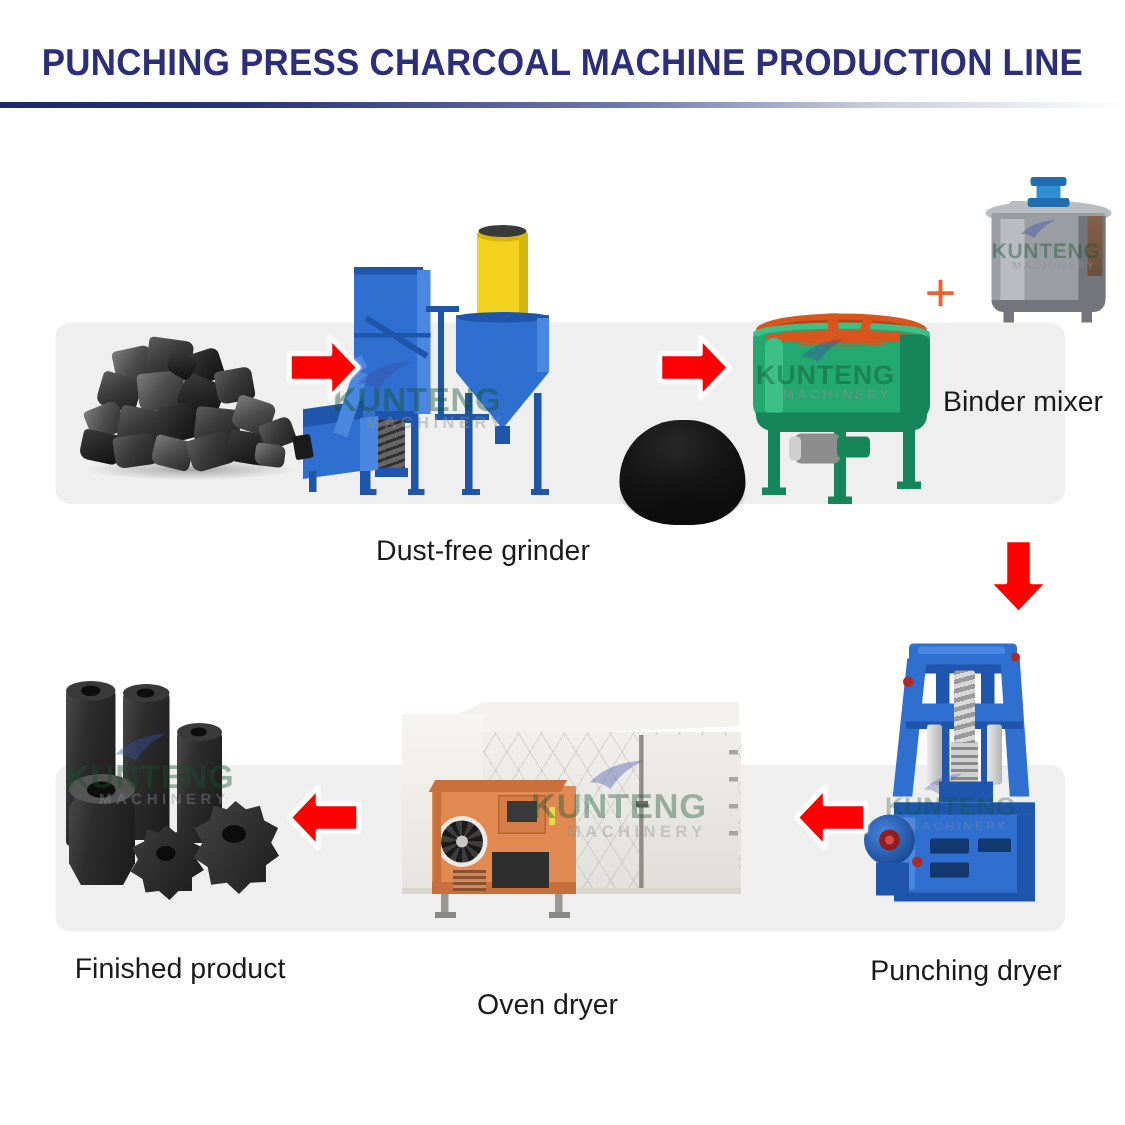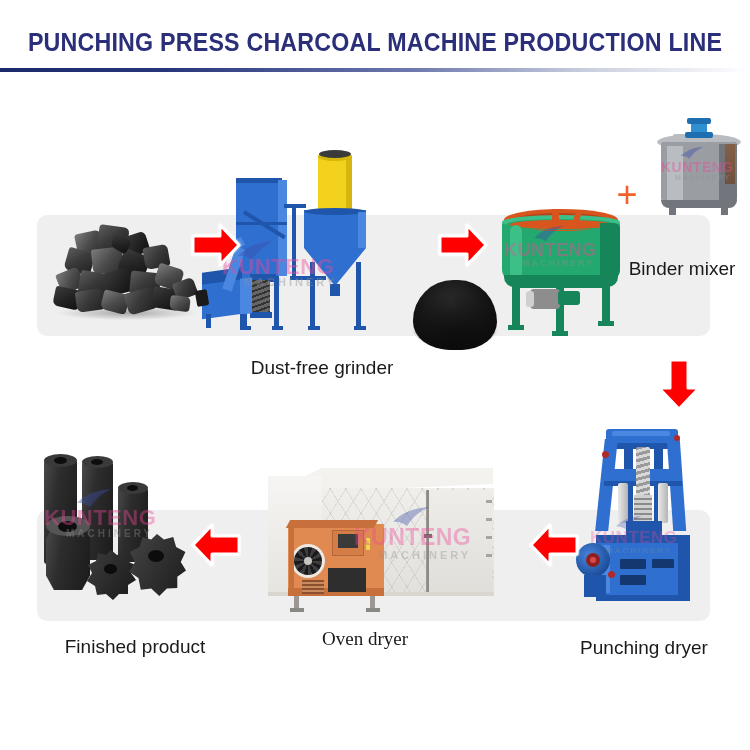--- a/index.html
+++ b/index.html
@@ -158,21 +158,21 @@
   
   .watermark {
     position: absolute;
     opacity: 0.42;
     pointer-events: none;
     user-select: none;
   }
   .wm-name {
     font-family: "Liberation Sans", sans-serif;
     font-weight: bold;
-    color: #ec4899;
+    color: #14532d;
     letter-spacing: 0.5px;
     line-height: 1;
   }
   .wm-sub {
     font-family: "Liberation Sans", sans-serif;
     font-weight: bold;
     color: #8d8f93;
     letter-spacing: 3px;
     line-height: 1;
   }
@@ -519,17 +519,17 @@
 
   <div class="stage-label" style="left:222px;top:357px;width:200px;">Dust-free grinder</div>
 
 
   <div class="stage-label" style="left:620px;top:258px;width:124px;">Binder mixer</div>
 
   <div class="stage-label" style="left:560px;top:637px;width:168px;">
     <div>Punching dryer</div>
   </div>
 
-  <div class="stage-label" style="left:270px;top:628px;width:190px;font-family:Liberation Serif, serif;">Oven dryer</div>
-
-  <div class="stage-label" style="left:35px;top:636px;width:200px;">Finished product</div>
+  <div class="stage-label" style="left:270px;top:660px;width:190px;">Oven dryer</div>
+
+  <div class="stage-label" style="left:20px;top:636px;width:200px;">Finished product</div>
 
 </div>
 
 </body></html>

